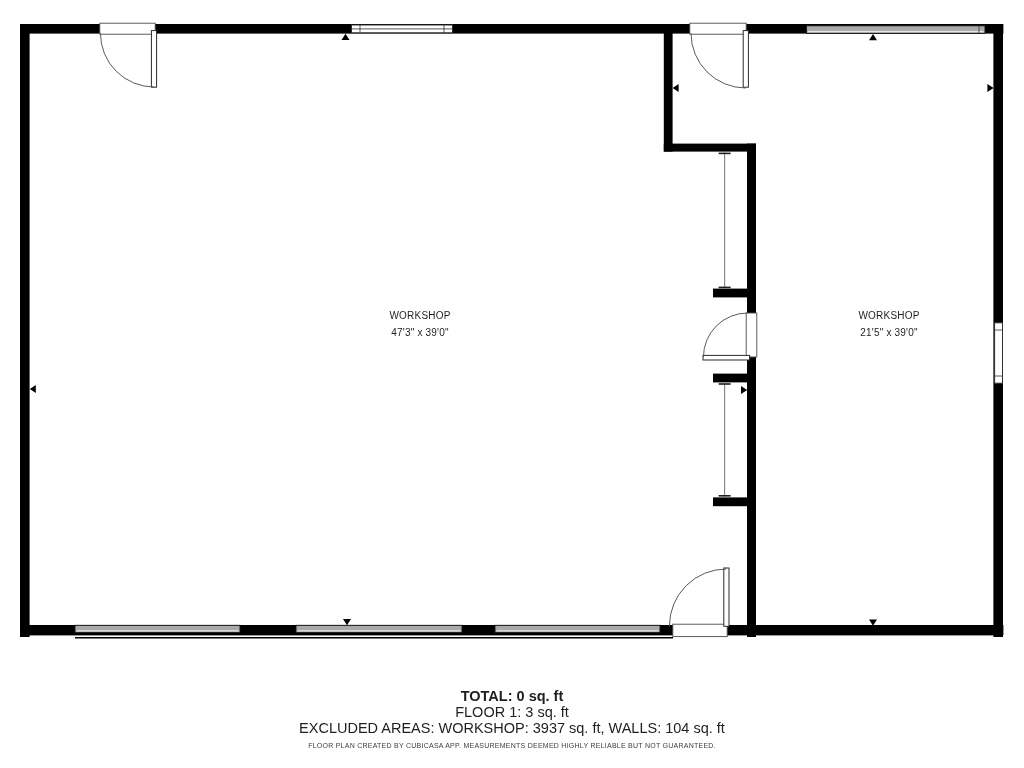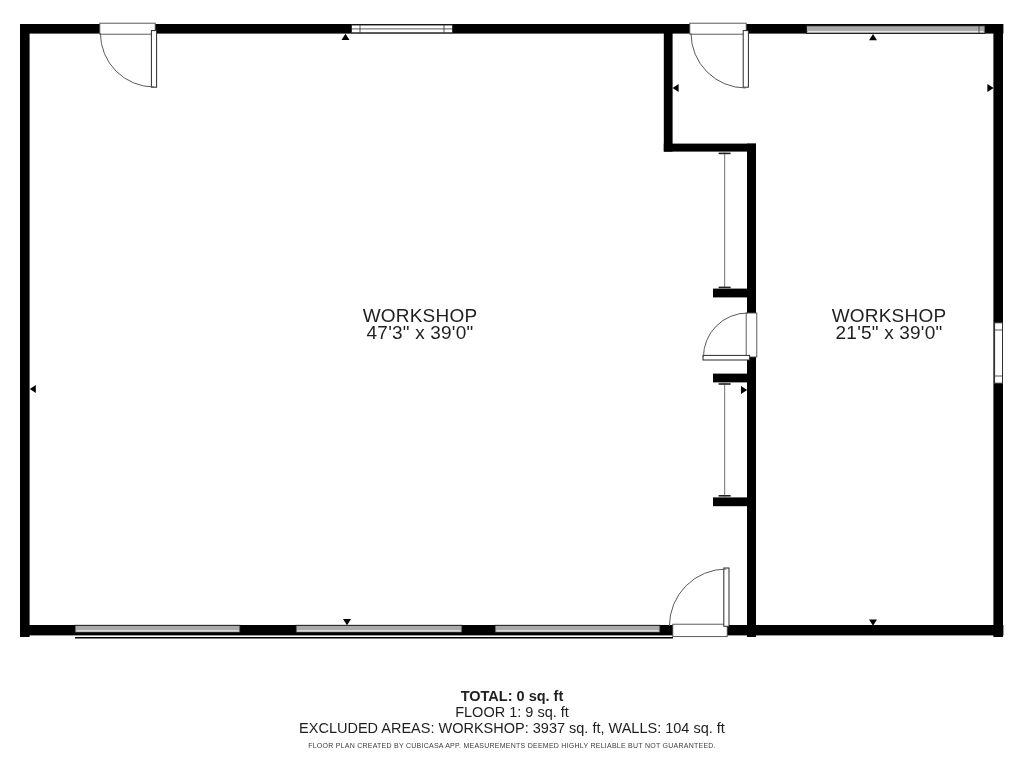--- a/index.html
+++ b/index.html
@@ -21,21 +21,21 @@
   .win-white{fill:#ffffff;stroke:#2f2f2f;stroke-width:1;}
   .win-line{stroke:#2f2f2f;stroke-width:0.8;}
   .win-gray{fill:var(--window);stroke:#161616;stroke-width:0.9;}
   .win-gray-inner{stroke:#ededed;stroke-width:1;}
   .edge-line{stroke:#000;stroke-width:1.4;}
   .panel-line{stroke:#8a8a8a;stroke-width:1.2;}
   .panel-cap{stroke:#1f1f1f;stroke-width:1.6;}
   .tick{fill:var(--wall);}
   .room-label{
     position:absolute;transform:translateX(-50%);text-align:center;
-    color:var(--text);line-height:16.5px;font-size:19px;letter-spacing:0.2px;white-space:nowrap;
+    color:var(--text);line-height:16.5px;font-size:10px;letter-spacing:0.2px;white-space:nowrap;
   }
   .summary{
     position:absolute;left:0;right:0;text-align:center;color:var(--text);
     font-size:14.5px;line-height:16.2px;white-space:nowrap;
   }
   .summary .total{font-weight:bold;}
   .disclaimer{
     position:absolute;left:0;right:0;text-align:center;color:var(--muted);
     font-size:7px;letter-spacing:0.25px;white-space:nowrap;
   }
@@ -142,18 +142,18 @@
     <div>WORKSHOP</div>
     <div>47'3" x 39'0"</div>
   </div>
   <div class="room-label" style="left:889px;top:308px;">
     <div>WORKSHOP</div>
     <div>21'5" x 39'0"</div>
   </div>
 
   <div class="summary" style="top:688px;">
     <div class="total">TOTAL: 0 sq. ft</div>
-    <div>FLOOR 1: 9 sq. ft</div>
+    <div>FLOOR 1: 3 sq. ft</div>
     <div>EXCLUDED AREAS: WORKSHOP: 3937 sq. ft, WALLS: 104 sq. ft</div>
   </div>
   <div class="disclaimer" style="top:742px;">FLOOR PLAN CREATED BY CUBICASA APP. MEASUREMENTS DEEMED HIGHLY RELIABLE BUT NOT GUARANTEED.</div>
 
 </div>
 
 </body></html>

